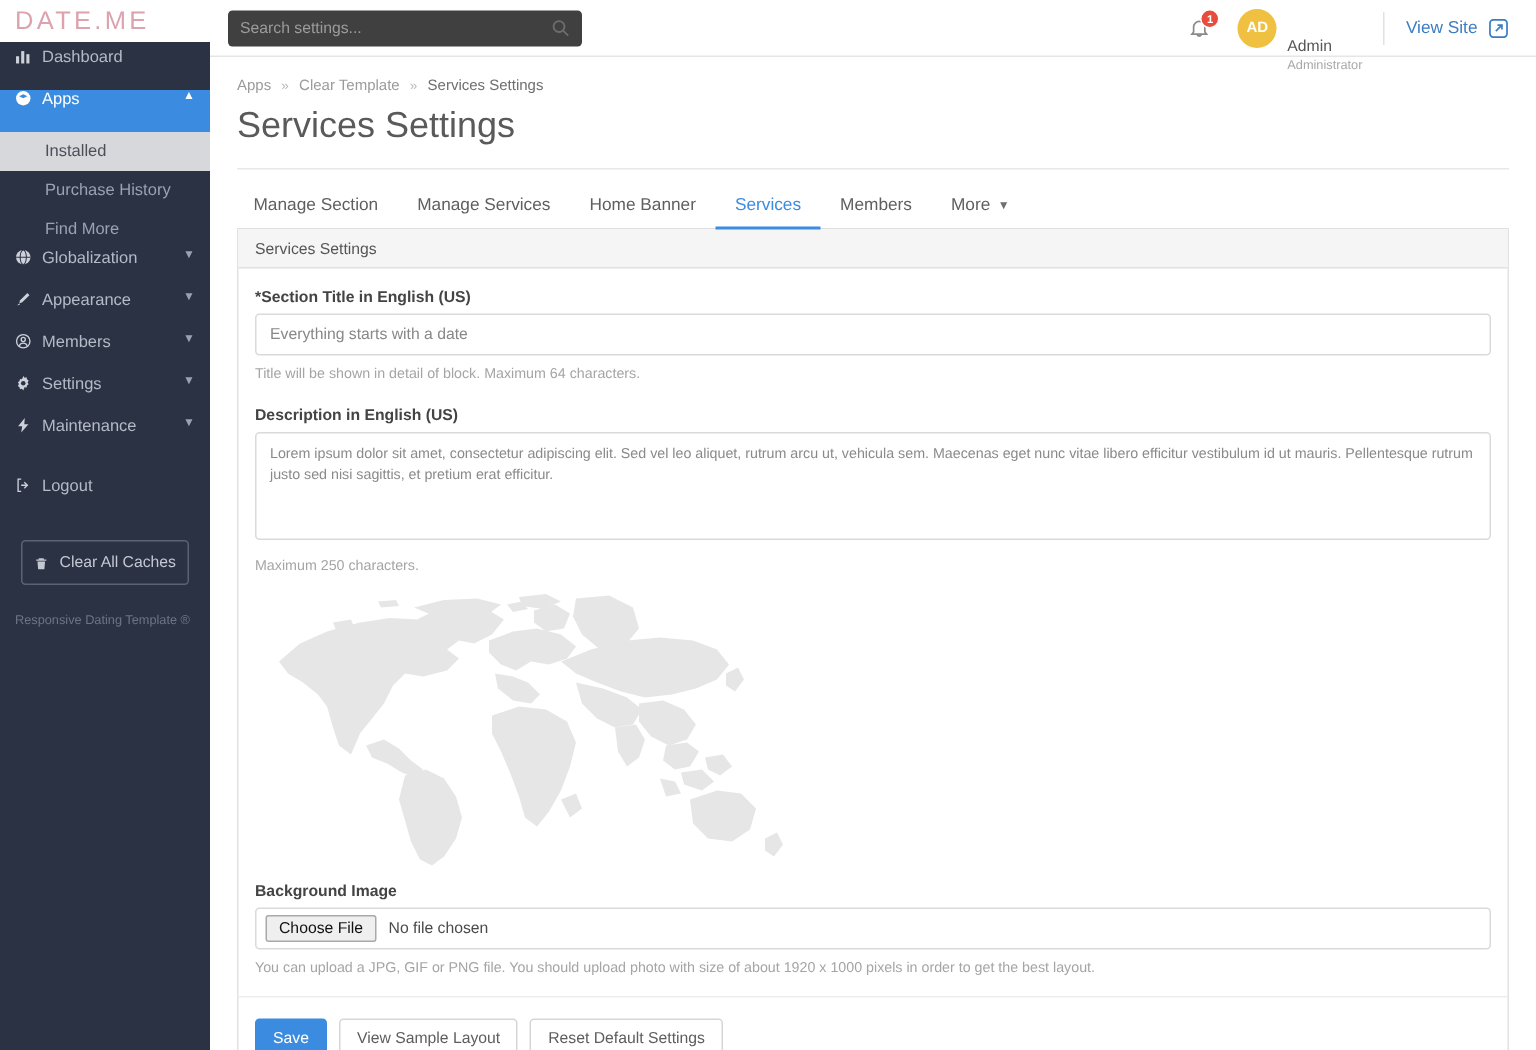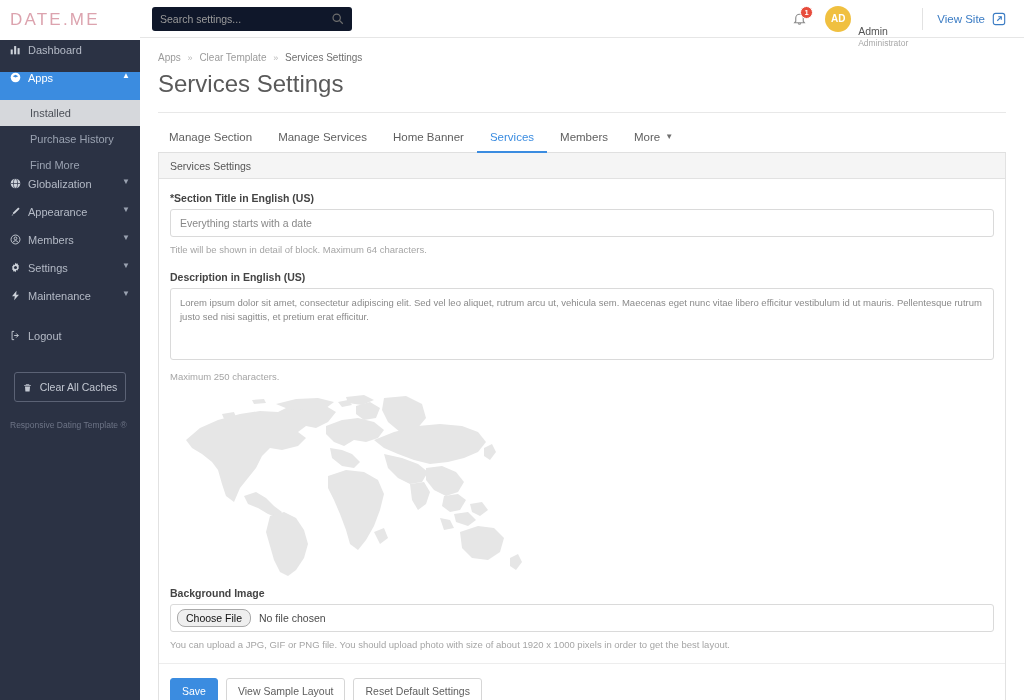--- a/index.html
+++ b/index.html
@@ -11,21 +11,21 @@
   }
   .app { display: flex; width: 1024px; height: 700px; }
 
   
   .sidebar {
     width: 140px; min-width: 140px; height: 700px;
     background: #2b3244;
     display: flex; flex-direction: column;
   }
   .logo-wrap {
-    height: 40px; background: #ffffff;
+    height: 28px; background: #ffffff;
     display: flex; align-items: center; padding-left: 10px;
   }
   .logo-text {
     font-size: 17px; letter-spacing: 2.2px; color: #dca3ae;
     font-weight: 400;
   }
   .nav { padding-top: 4px; }
   .nav-item {
     display: flex; align-items: flex-start;
     height: 28px; padding: 0 10px;
@@ -67,21 +67,21 @@
   
   .main { flex: 1; height: 700px; background: #ffffff; display: flex; flex-direction: column; }
 
   .topbar {
     height: 38px; background: #ffffff;
     border-bottom: 1px solid #e6e6e6;
     display: flex; align-items: center;
     padding: 0 18px 0 12px;
   }
   .search-box {
-    width: 200px; height: 24px; background: #0f172a;
+    width: 236px; height: 24px; background: #404040;
     border-radius: 3px; display: flex; align-items: center;
     padding: 0 8px; position: relative;
   }
   .search-input {
     flex: 1; border: none; background: transparent; outline: none;
     font-size: 10.5px; color: #8b8b8b;
     font-family: "Liberation Sans", sans-serif;
   }
   .search-input::placeholder { color: #9b9b9b; }
   .search-icon { color: #6d6d6d; display: flex; }
@@ -168,21 +168,21 @@
   }
   .map-wrap svg { display: block; }
 
   .file-row {
     width: 100%; height: 28px; border: 1px solid #dadada;
     border-radius: 3px; display: flex; align-items: center;
     padding: 0 6px;
   }
   .choose-btn {
     border: 1px solid #a9a9a9; background: #efefef;
-    border-radius: 8px; font-size: 10.5px; color: #111;
+    border-radius: 2px; font-size: 10.5px; color: #111;
     padding: 2px 8px; cursor: pointer;
     font-family: "Liberation Sans", sans-serif;
   }
   .file-none { font-size: 10.5px; color: #4a4a4a; margin-left: 8px; }
 
   .actions {
     display: flex; gap: 8px; padding: 14px 11px 14px 11px;
     border-top: 1px solid #ededed; margin-top: 13px;
   }
   .btn {

